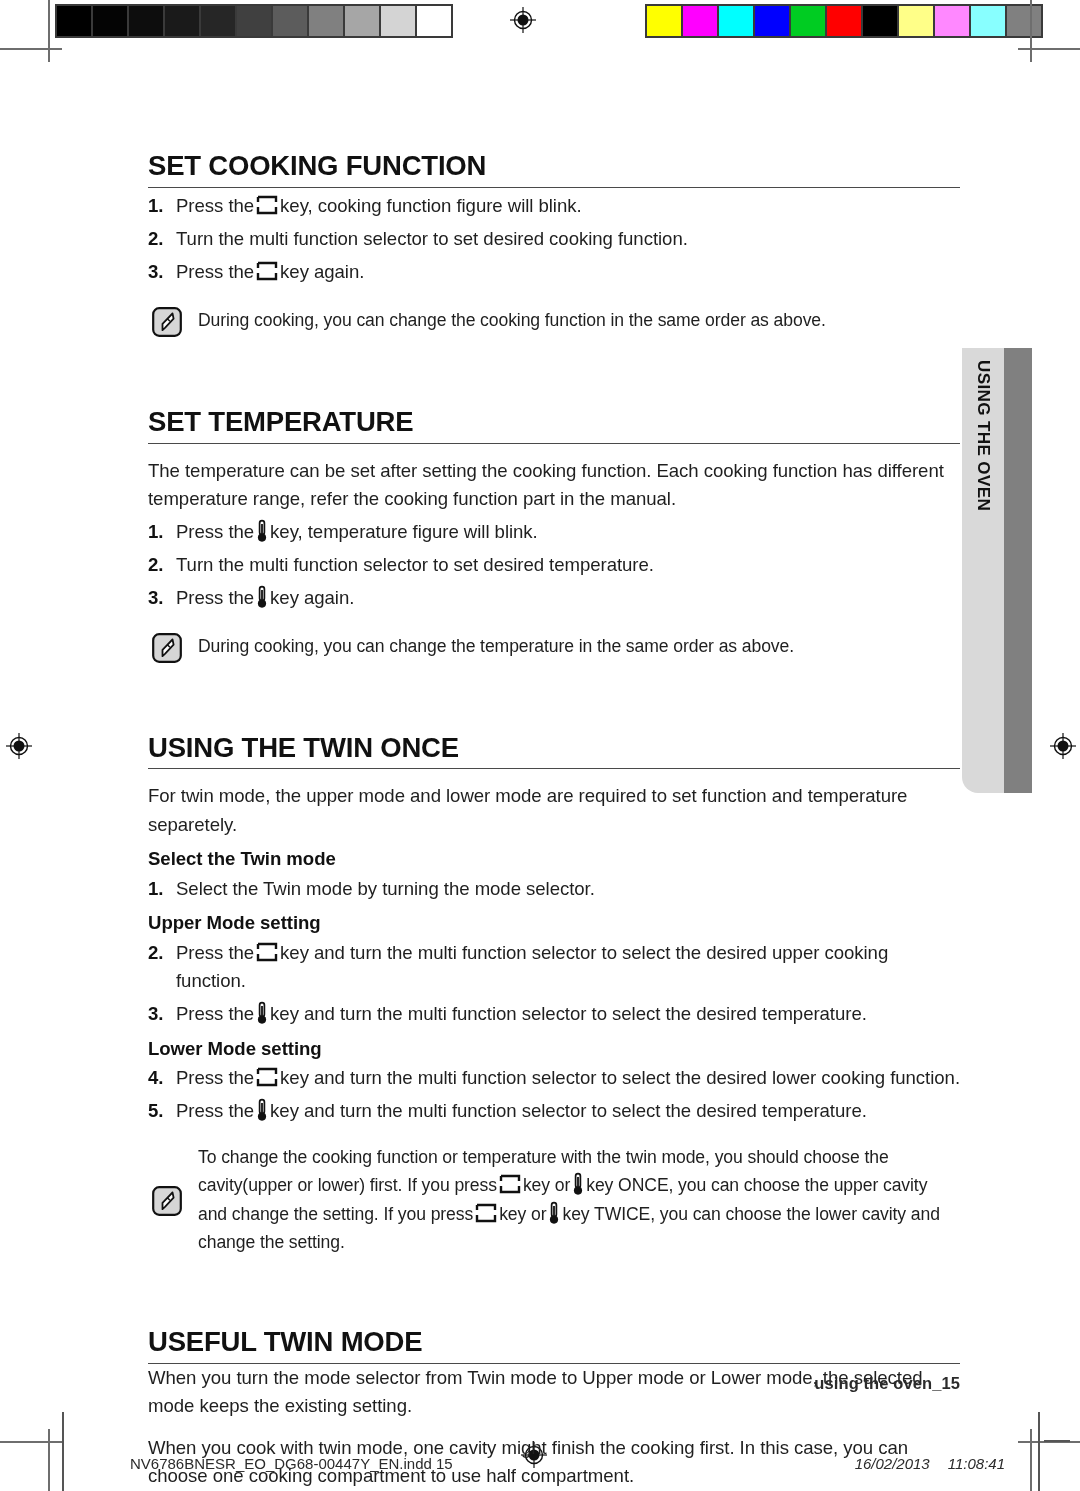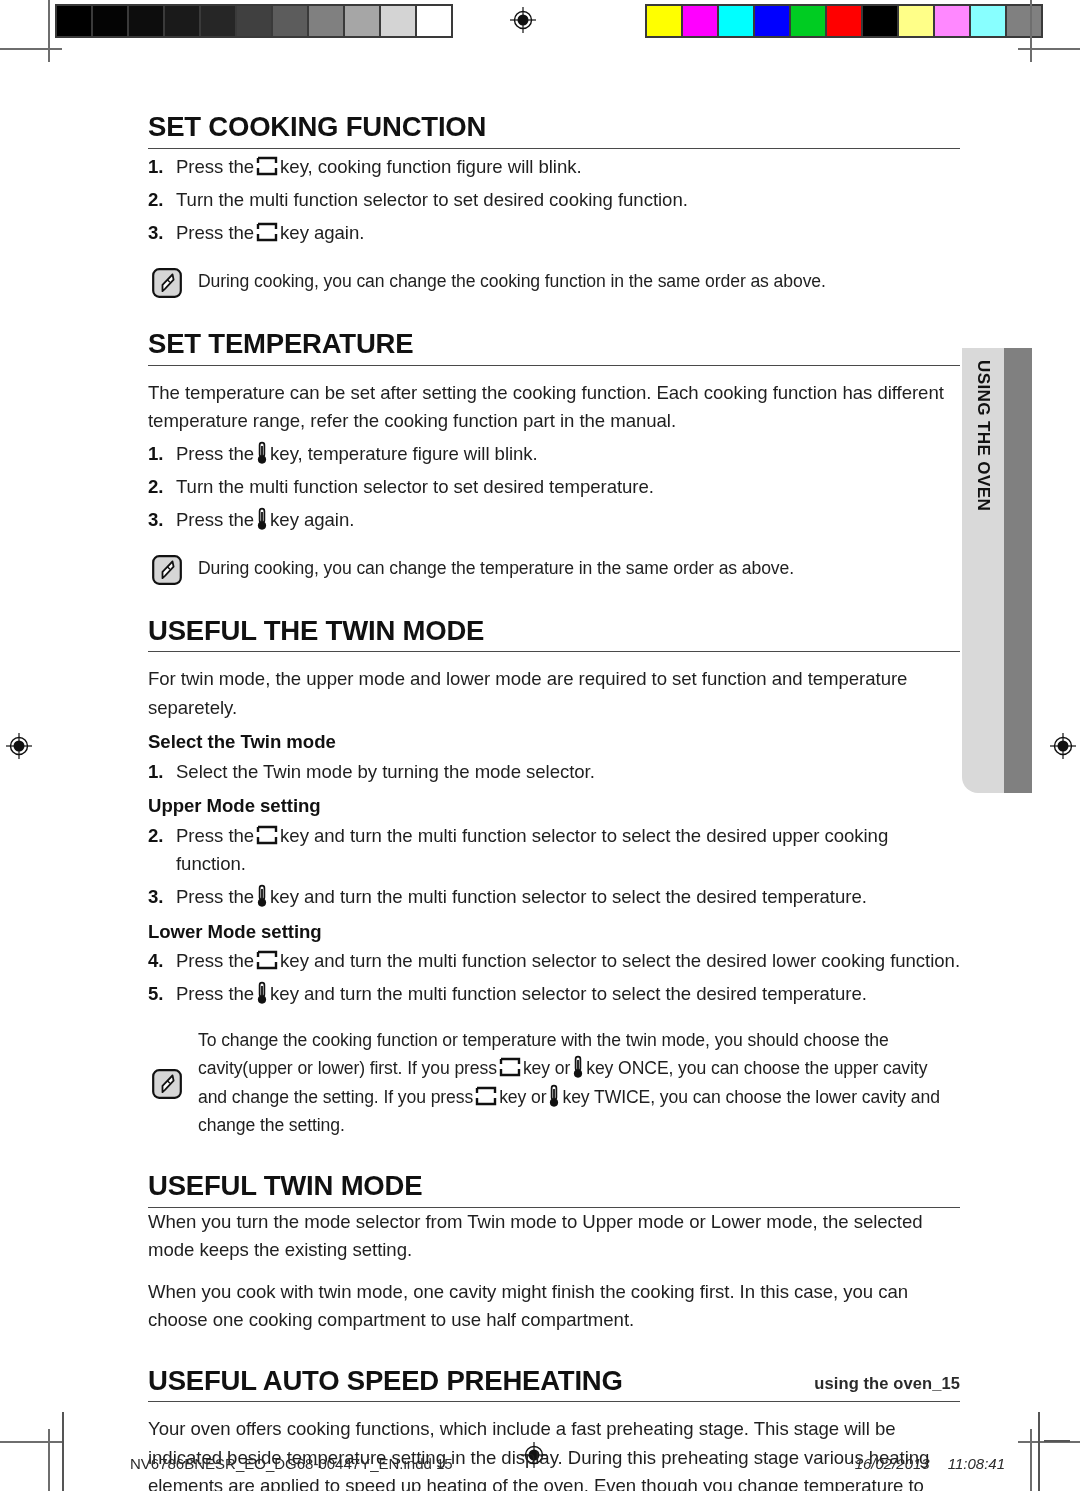--- a/index.html
+++ b/index.html
@@ -86,21 +86,21 @@
   h2.sec-title {
     font-size: 27.5px;
     font-weight: bold;
     letter-spacing: -0.2px;
     margin: 0;
     padding: 0 0 5px 0;
     color: #111;
     border-bottom: 1.6px solid #4a4a4a;
     line-height: 1.12;
   }
-  .sec-block { margin-bottom: 0; }
+  .sec-block { margin-bottom: 0; margin-top: 39px; }
   .sec-gap-1 { height: 31px; }
 
   p.body-text {
     font-size: 18.6px;
     line-height: 28.5px;
     margin: 13px 0 0 0;
     color: #1f1f1f;
     letter-spacing: -0.05px;
   }
 
@@ -415,21 +415,21 @@
             <path d="M15.4 11.8 L17.9 14.2" fill="none" stroke="#111" stroke-width="1.5"></path>
           </svg>
         </span>
         <span class="note-body">During cooking, you can change the temperature in the same order as above.</span>
       </div>
     </div>
 
     <div class="sec-gap-1"></div>
 
     <div class="sec-block">
-      <h2 class="sec-title">USEFUL THE TWIN MODE</h2>
+      <h2 class="sec-title">USING THE TWIN ONCE</h2>
       <p class="body-text">For twin mode, the upper mode and lower mode are required to set function and temperature separetely.</p>
 
       <div class="subhead">Select the Twin mode</div>
       <div class="steps">
         <div class="step">
           <span class="num">1.</span>
           <span class="txt">Select the Twin mode by turning the mode selector.</span>
         </div>
       </div>
 

